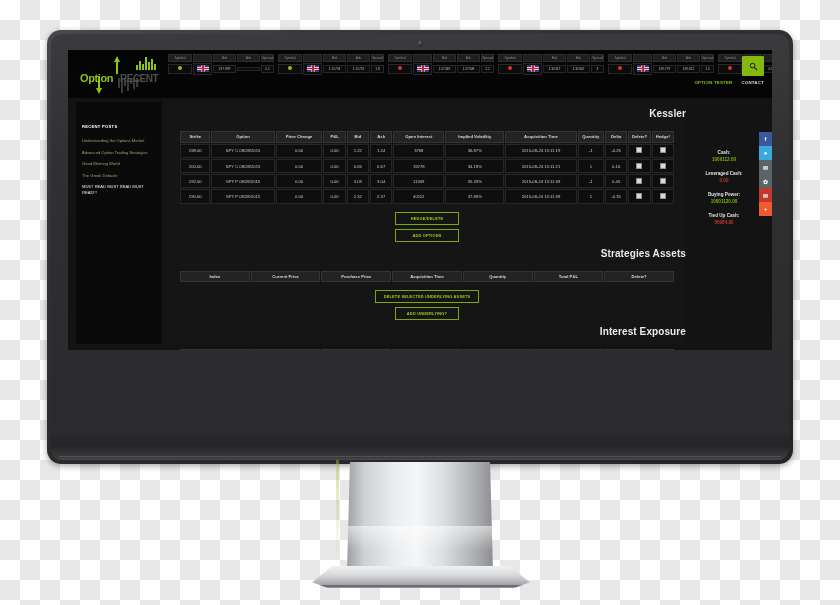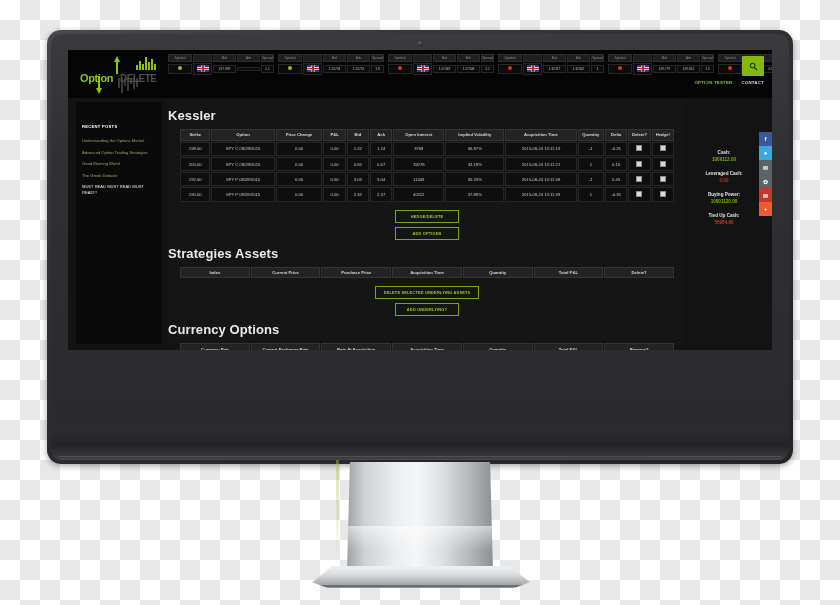--- a/index.html
+++ b/index.html
@@ -87,21 +87,21 @@
 
   
   .leftbar{position:absolute;left:8px;top:52px;width:86px;bottom:6px;background:#0a0a0a;}
   .rp-title{color:#ffffff;font-size:4.1px;font-weight:bold;letter-spacing:.3px;margin:22px 0 9px 6px;}
   .rp-list{list-style:none;margin:0;padding:0 6px;}
   .rp-list li{color:#9fa26a;font-size:4.1px;line-height:5.6px;margin-bottom:6px;}
   .rp-list li.white{color:#e6e6e6;}
 
   
   .content{position:absolute;left:100px;top:52px;right:86px;bottom:6px;background:#151515;}
-  .sect-title{text-align:left;color:#e9e9e9;font-size:13px;font-weight:bold;letter-spacing:.1px;padding:6px 0 5px;}
+  .sect-title{text-align:right;color:#e9e9e9;font-size:10px;font-weight:bold;letter-spacing:.1px;padding:6px 0 11px;}
 
   table.grid{width:calc(100% - 22px);margin:0 11px;border-collapse:separate;border-spacing:1px;table-layout:fixed;}
   table.grid th{background:#232323;color:#d6d6d6;font-size:4.2px;font-weight:bold;padding:2.4px 0;text-align:center;
     border:.3px solid #343434;}
   table.grid td{background:#0e0e0e;color:#c8c8c8;font-size:4.2px;padding:2.6px 0;text-align:center;border:.3px solid #262626;}
   .chk{display:inline-block;width:4px;height:4px;background:#d9d9d9;border:.3px solid #8e8e8e;}
 
   .btnrow{display:flex;flex-direction:column;align-items:center;gap:4px;margin-top:7px;}
   .gbtn{border:.7px solid #7ba60d;color:#9ccf1a;background:transparent;font-size:3.9px;font-weight:bold;
     letter-spacing:.2px;padding:3px 8px;text-align:center;min-width:46px;}
@@ -149,21 +149,21 @@
             <div class="bars2">
               <i style="height:10px"></i>
                 <i style="height:15px"></i>
                 <i style="height:8px"></i>
               <i style="height:13px"></i>
                 <i style="height:6px"></i>
                 <i style="height:11px"></i>
                 <i style="height:9px"></i>
             </div>
             <div class="word">Option</div>
-            <div class="word2">DELETE</div>
+            <div class="word2">RECENT</div>
           </div>
 
           <div class="ticker" id="ticker-host">
               <div class="tgroup">
                 <div class="thead">
                   <span class="w-sym">Symbol</span>
                   <span class="w-flag"></span>
                   <span class="w-px">Bid</span>
                   <span class="w-px">Ask</span>
                   <span class="w-sp">Spread</span>
@@ -416,21 +416,21 @@
                   <th>Delete?</th>
                 </tr>
               </thead>
             <tbody id="ua-body"></tbody>
           </table>
           <div class="btnrow" id="ua-btns">
               <div class="gbtn">DELETE SELECTED UNDERLYING ASSETS</div>
               <div class="gbtn">ADD UNDERLYING?</div>
             </div>
 
-          <div class="sect-title">Currency Options</div>
+          <div class="sect-title">Interest Exposure</div>
           <table class="grid">
             <thead>
                 <tr id="ce-head">
                   <th>Currency Pair</th>
                   <th>Current Exchange Rate</th>
                   <th>Rate At Acquisition</th>
                   <th>Acquisition Time</th>
                   <th>Quantity</th>
                   <th>Total P&amp;L</th>
                   <th>Remove?</th>

